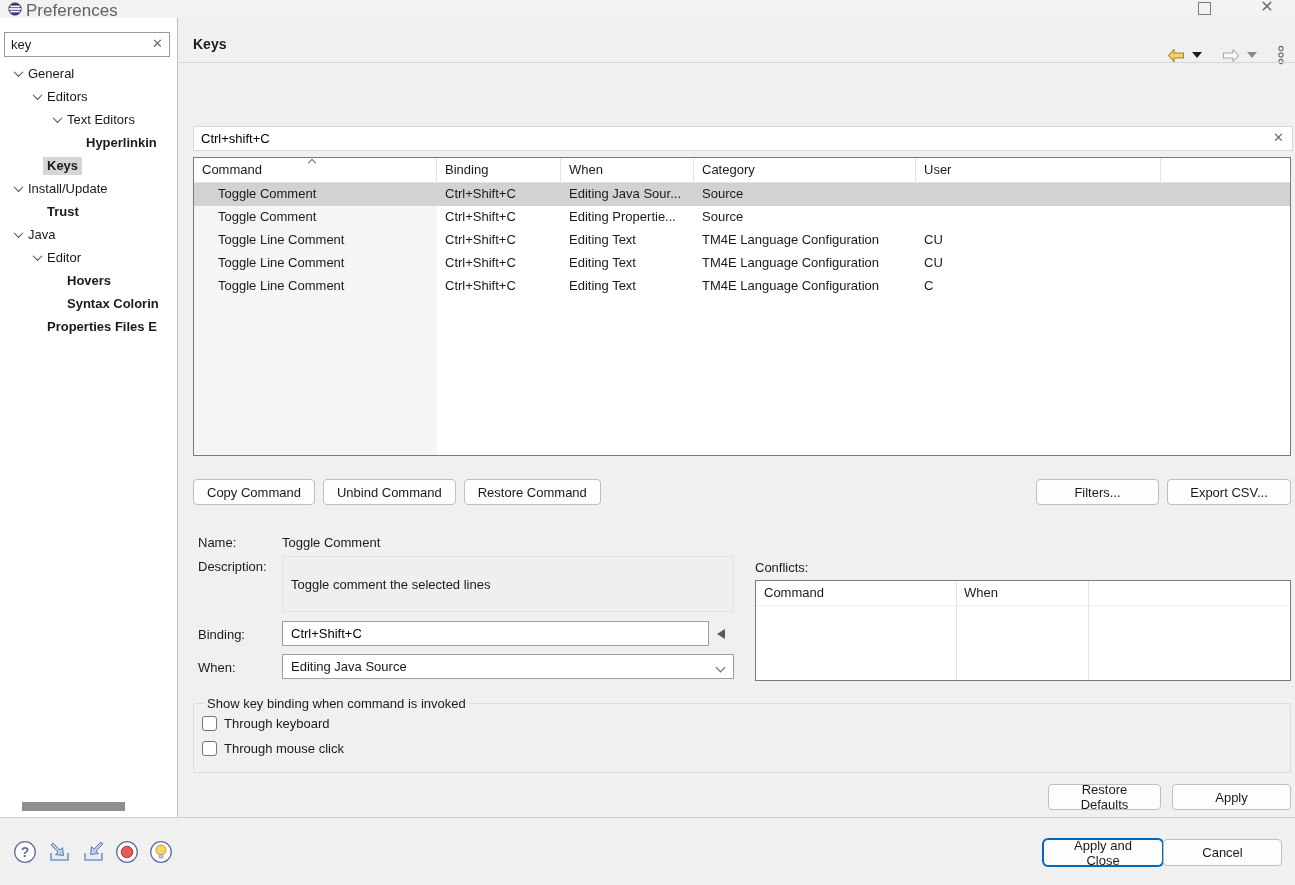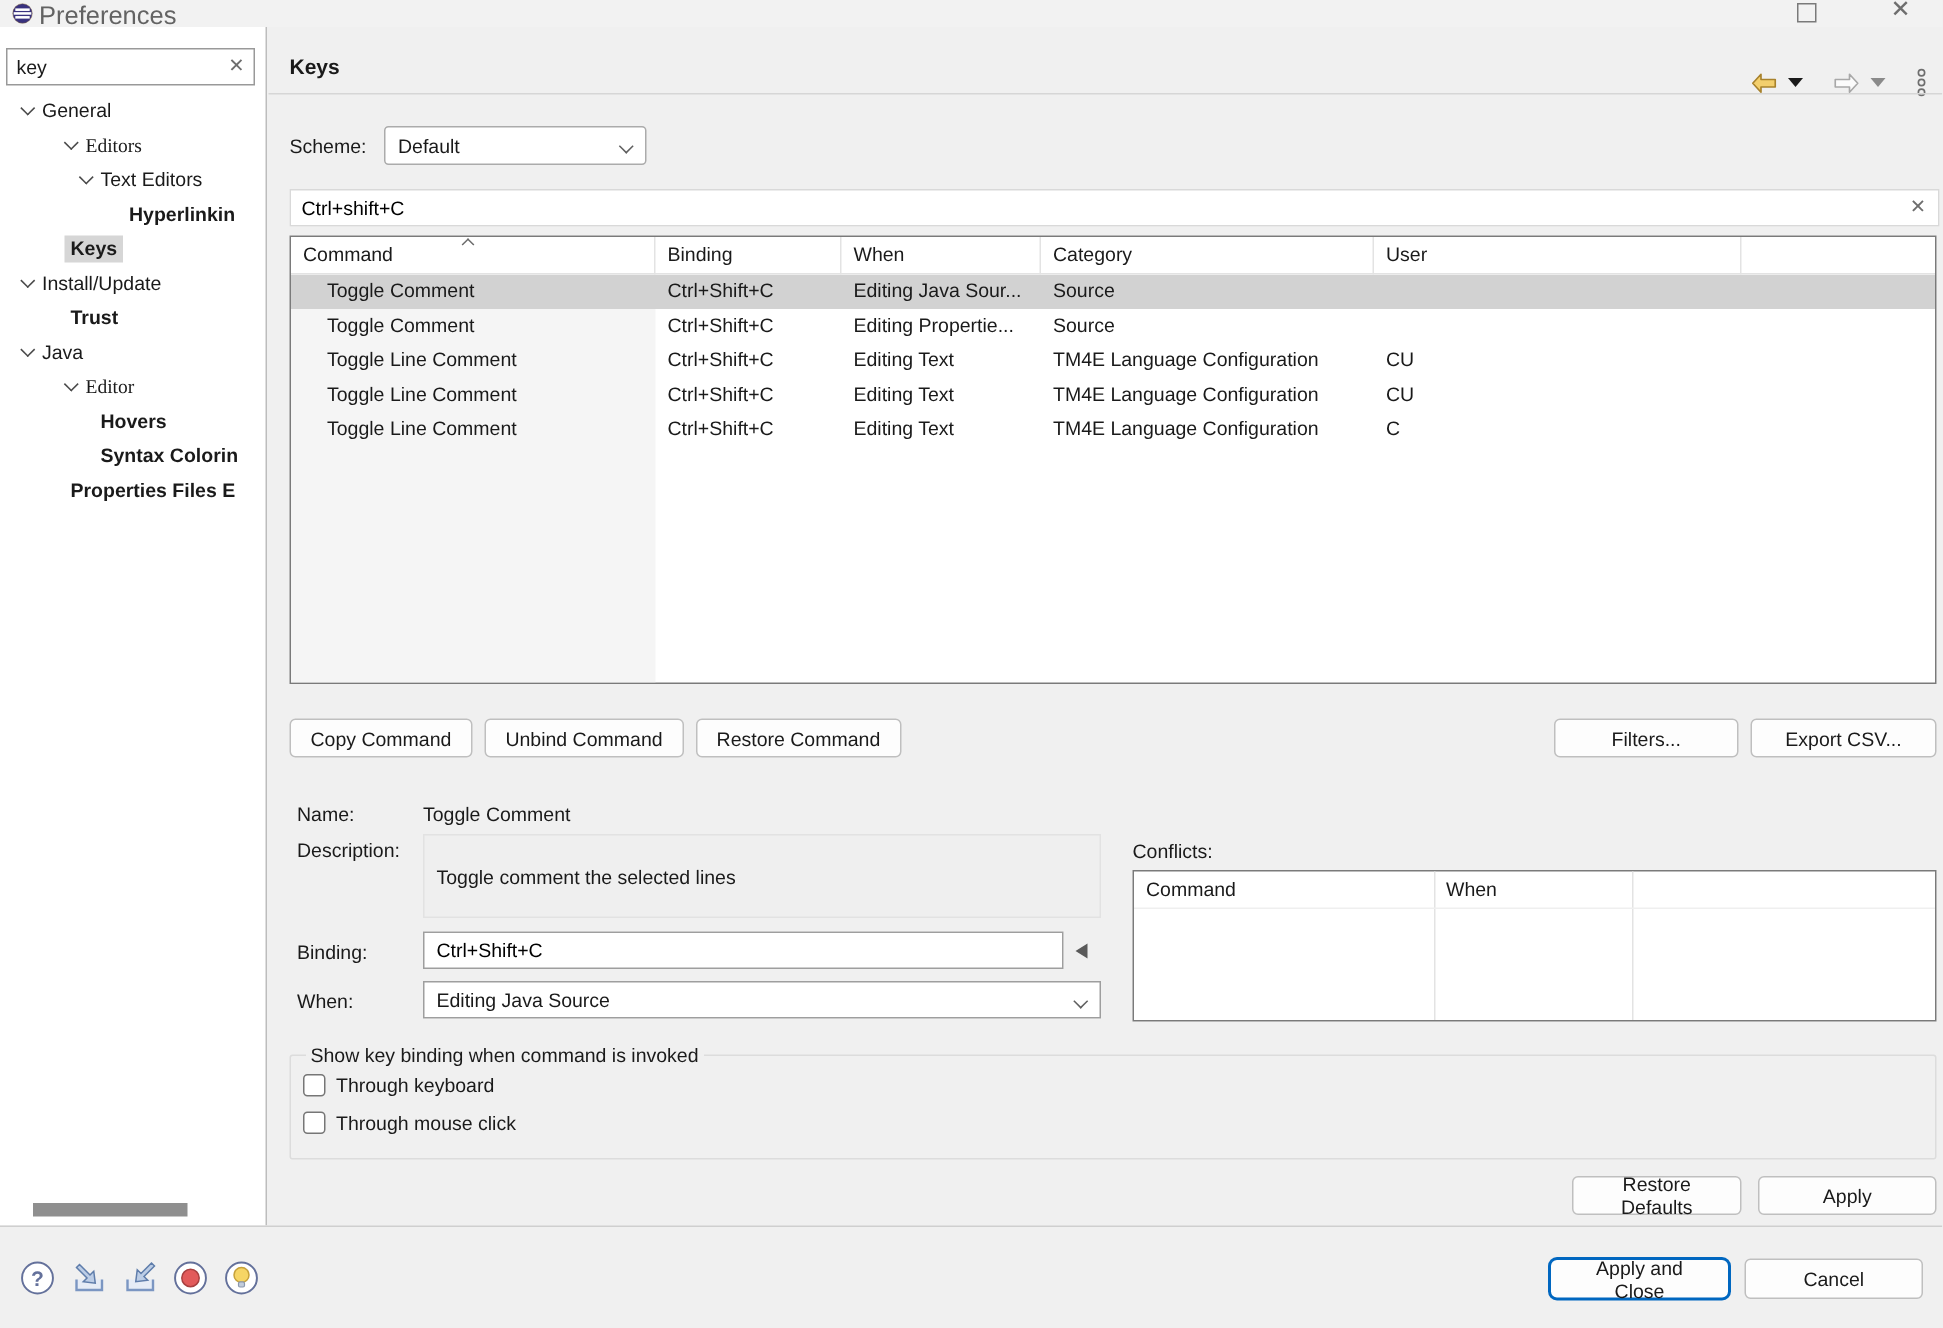--- a/index.html
+++ b/index.html
@@ -19,21 +19,21 @@
 
   
   .sidebar { position:absolute; left:0; top:18px; width:178px; height:799px; background:#ffffff; border-right:1px solid #bdbdbd; overflow:hidden; }
   .side-filter { position:absolute; left:4px; top:14px; width:166px; height:25px; background:#fff; border:1px solid #999; }
   .side-filter input { position:absolute; left:6px; top:2px; width:135px; height:19px; border:none; outline:none; font:13px "Liberation Sans",sans-serif; background:transparent; color:#1a1a1a; }
   .side-filter .clear-x { position:absolute; right:6px; top:3px; color:#6e6e6e; font-size:13px; cursor:default; }
   .tree { position:absolute; left:0; top:44px; width:178px; }
   .trow { display:flex; align-items:center; height:23px; white-space:nowrap; overflow:hidden; }
   .chev-box { width:20px; display:inline-flex; justify-content:center; align-items:center; flex:none; }
   .chev { width:7px; height:7px; border-left:1.5px solid #4a4a4a; border-bottom:1.5px solid #4a4a4a; transform:rotate(-45deg) translate(1px,-1px); }
-  .pl0 { padding-left:8px; } .pl1 { padding-left:37px;font-family:Liberation Serif, serif; } .pl2 { padding-left:47px; }
+  .pl0 { padding-left:8px; } .pl1 { padding-left:27px; } .pl2 { padding-left:47px; }
   .ind1 { padding-left:47px; } .ind2 { padding-left:67px; } .ind3 { padding-left:86px; }
   .bold { font-weight:bold; }
   .trow.sel .tlabel { background:#d6d6d6; padding:1px 4px 2px; margin-left:-4px; }
   .hscroll-thumb { position:absolute; left:22px; top:784px; width:103px; height:9px; background:#8f8f8f; }
 
   
   .main { position:absolute; left:179px; top:18px; width:1116px; height:799px; background:#f0f0f0; }
   .page-title { position:absolute; left:14px; top:18px; font-size:14px; font-weight:bold; }
   .head-divider { position:absolute; left:0; top:44px; width:1116px; height:1px; background:#d6d6d6; }
   .nav-icons { position:absolute; right:10px; top:27px; display:flex; align-items:center; gap:7px; }
@@ -92,21 +92,21 @@
   .checkbox { width:15px; height:15px; border:1px solid #767676; border-radius:3px; background:#fff; flex:none; }
 
   
   .page-footer-btns { position:absolute; right:4px; top:766px; display:flex; gap:11px; }
   .btn.w-restore { width:113px; } .btn.w-apply { width:119px; }
 
   
   .bottombar { position:absolute; left:0; top:817px; width:1295px; height:68px; background:#f0f0f0; border-top:1px solid #cfcfcf; }
   .bottom-icons { position:absolute; left:12px; top:21px; display:flex; align-items:center; gap:8px; }
   .bottom-icons .icn { width:26px; height:26px; display:flex; align-items:center; justify-content:center; }
-  .bottom-btns { position:absolute; right:13px; top:21px; display:flex; gap:10px; }
+  .bottom-btns { position:absolute; right:13px; top:21px; display:flex; }
   .btn.w-aclose { width:120px; height:27px; border:1px solid #0067c0; box-shadow:0 0 0 1px #0067c0; border-radius:5px; }
   .btn.w-cancel { width:119px; height:27px;text-align:center; }
 
   .ddt-black { width:0; height:0; border-left:5px solid transparent; border-right:5px solid transparent; border-top:6px solid #1a1a1a; }
   .ddt-gray  { width:0; height:0; border-left:5px solid transparent; border-right:5px solid transparent; border-top:6px solid #8a8a8a; }
 </style>
 </head>
 <body>
 
 <div class="window">
@@ -204,27 +204,20 @@
       <span class="gap"></span>
       <svg width="8" height="20" viewBox="0 0 8 20">
         <circle cx="4" cy="3.5" r="2.1" fill="none" stroke="#6e6e6e" stroke-width="1.1"></circle>
         <circle cx="4" cy="10" r="2.1" fill="none" stroke="#6e6e6e" stroke-width="1.1"></circle>
         <circle cx="4" cy="16.5" r="2.1" fill="none" stroke="#6e6e6e" stroke-width="1.1"></circle>
       </svg>
     </div>
 
     <div class="head-divider"></div>
 
-    <div class="scheme-row">
-      <span class="scheme-label">Scheme:</span>
-      <div class="combo scheme-combo">
-        <span>Default</span>
-        <span class="cchev"></span>
-      </div>
-    </div>
 
     <div class="big-filter">
       <input type="text" value="Ctrl+shift+C" style="">
       <span class="clear-x">✕</span>
     </div>
 
     <div class="ktable">
       <div class="col-tint"></div>
       <div class="thead">
         <div class="th c-cmd">Command</div>

